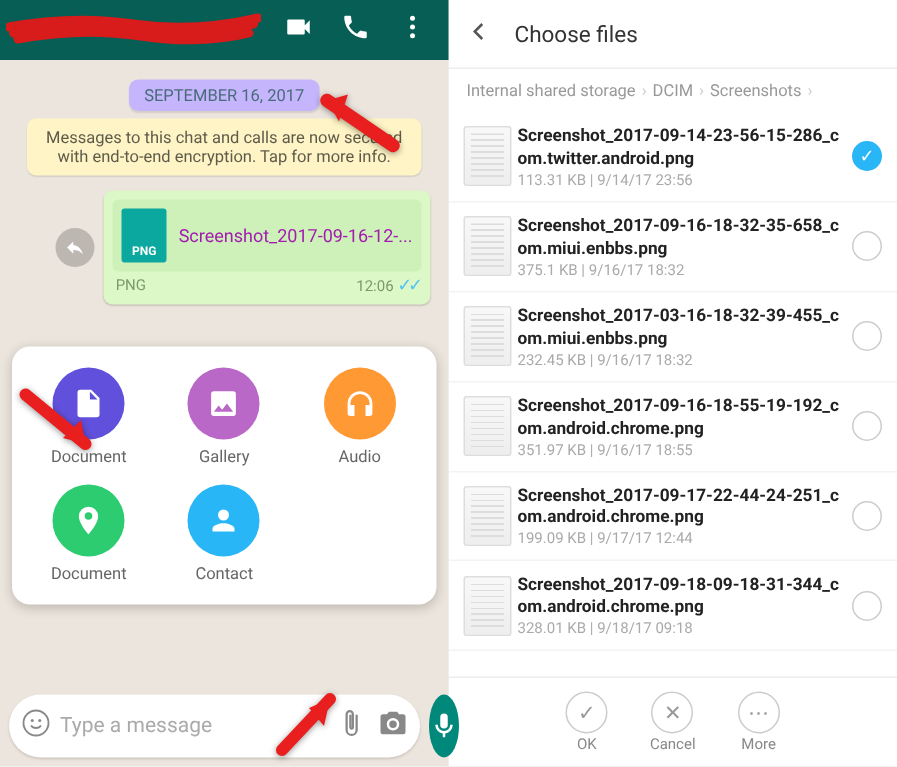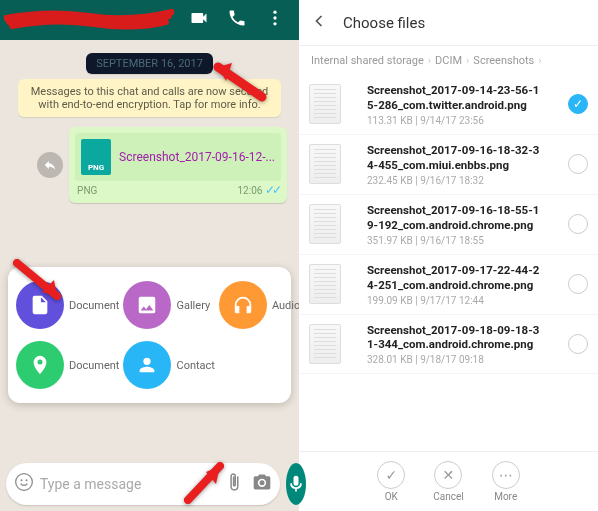--- a/index.html
+++ b/index.html
@@ -6,54 +6,54 @@
 body{width:598px;height:511px;display:flex;background:#fff;overflow:hidden}
 .left{width:299px;height:511px;display:flex;flex-direction:column;background:#ece5dd;position:relative}
 .right{width:299px;height:511px;display:flex;flex-direction:column;background:#fff;box-shadow:-1px 0 3px rgba(0,0,0,.1)}
 .wa-header{background:#075e54;height:40px;display:flex;align-items:center;padding:0 6px;color:#fff;position:relative}
 .redact{position:absolute;left:4px;top:4px;width:170px;height:30px}
 .redact svg{width:100%;height:100%}
 .hicons{margin-left:auto;display:flex;gap:18px;padding-right:8px}
 .hicons svg{width:20px;height:20px;fill:#fff}
 .chat{flex:1;padding:8px;overflow:hidden;position:relative}
 .datechip{text-align:center;margin:4px 0 8px}
-.datechip span{background:#0f172a;color:#4a6b7a;font-size:11px;padding:4px 10px;border-radius:6px;box-shadow:0 1px 1px rgba(0,0,0,.1)}
+.datechip span{background:#c4b5fd;color:#4a6b7a;font-size:11px;padding:4px 10px;border-radius:6px;box-shadow:0 1px 1px rgba(0,0,0,.1)}
 .notice{background:#fef4c5;color:#5e5b4a;font-size:11px;padding:6px 12px;border-radius:6px;margin:0 10px 10px;text-align:center;box-shadow:0 1px 1px rgba(0,0,0,.1)}
 .msgrow{display:flex;align-items:center;gap:6px;justify-content:flex-end;margin:6px 4px}
 .fwd{width:26px;height:26px;border-radius:50%;background:rgba(0,0,0,.2);display:flex;align-items:center;justify-content:center}
 .fwd svg{width:14px;height:14px;fill:#fff}
 .bubble{background:#dcf8c6;border-radius:6px;padding:6px;min-width:210px;box-shadow:0 1px 1px rgba(0,0,0,.15)}
 .docrow{display:flex;align-items:center;gap:8px;background:#cef0b9;border-radius:4px;padding:6px}
 .docicon{width:30px;height:36px;background:#0aa89e;border-radius:2px;display:flex;align-items:flex-end;justify-content:center;color:#fff;font-size:8px;font-weight:bold;padding-bottom:3px}
 .docname{font-size:12px;color:#a21caf;overflow:hidden;text-overflow:ellipsis;white-space:nowrap;flex:1}
 .bmeta{display:flex;justify-content:space-between;align-items:center;font-size:10px;color:#7a9b6e;margin-top:2px;padding:0 2px}
 .ticks{color:#4fc3f7;font-size:12px;letter-spacing:-3px}
 .attach-panel{position:absolute;left:8px;right:8px;bottom:54px;background:#fff;border-radius:12px;padding:14px 8px;box-shadow:0 2px 8px rgba(0,0,0,.2)}
 .attgrid{display:grid;grid-template-columns:repeat(3,1fr);gap:12px 4px}
-.attitem{display:flex;flex-direction:row;align-items:center;gap:5px}
+.attitem{display:flex;flex-direction:column;align-items:center;gap:5px}
 .atticon{width:48px;height:48px;border-radius:50%;display:flex;align-items:center;justify-content:center}
 .atticon svg{width:22px;height:22px;fill:#fff}
 .attlabel{font-size:11px;color:#666}
 .c-doc{background:#6050dc}.c-cam{background:#ff3d5a}.c-gal{background:#b968c7}.c-aud{background:#ff9933}.c-loc{background:#2ecc71}.c-con{background:#29b6f6}
 .inputbar{padding:6px;display:flex;gap:6px;align-items:center}
 .msgbox{flex:1;background:#fff;border-radius:22px;height:42px;display:flex;align-items:center;padding:0 8px;box-shadow:0 1px 2px rgba(0,0,0,.15)}
 .msgbox svg{width:20px;height:20px;fill:#888}
 .msgin{flex:1;border:none;outline:none;font-size:14px;padding:0 6px;color:#333}
 .msgin::placeholder{color:#aaa}
 .micbtn{width:42px;height:42px;border-radius:50%;background:#00897b;display:flex;align-items:center;justify-content:center}
 .micbtn svg{width:20px;height:20px;fill:#fff}
 .arrow{position:absolute;z-index:50;pointer-events:none}
 .arrow svg{filter:drop-shadow(0 1px 2px rgba(0,0,0,.4))}
 .fp-header{height:46px;display:flex;align-items:center;padding:0 10px;border-bottom:1px solid #eee}
 .fp-header svg{width:20px;height:20px;fill:#555}
 .fp-title{font-size:15px;color:#333;margin-left:14px}
 .bcrumb{padding:8px 12px;font-size:11px;color:#999;display:flex;gap:4px;flex-wrap:wrap}
 .bcrumb .sep{color:#ccc}
 .flist{flex:1;overflow:hidden}
-.fitem{display:flex;align-items:center;padding:8px 10px;border-bottom:1px solid #f3f3f3;gap:26px}
+.fitem{display:flex;align-items:center;padding:8px 10px;border-bottom:1px solid #f3f3f3;gap:4px}
 .fthumb{width:32px;height:40px;background:linear-gradient(#f8f8f8,#eee);border:1px solid #ddd;border-radius:2px;flex-shrink:0;position:relative;overflow:hidden}
 .fthumb::after{content:"";position:absolute;inset:4px;background:repeating-linear-gradient(#ddd 0 1px,transparent 1px 4px)}
 .finfo{flex:1;min-width:0}
 .fname{font-size:11.5px;font-weight:bold;color:#222;line-height:1.3;word-break:break-all;display:-webkit-box;-webkit-line-clamp:2;-webkit-box-orient:vertical;overflow:hidden}
 .fmeta{font-size:10px;color:#aaa;margin-top:2px}
 .fchk{width:20px;height:20px;border-radius:50%;border:1.5px solid #ccc;flex-shrink:0}
 .fchk.on{background:#29b6f6;border-color:#29b6f6;display:flex;align-items:center;justify-content:center}
 .fchk.on::after{content:"✓";color:#fff;font-size:12px}
 .fp-actions{height:60px;border-top:1px solid #eee;display:flex;justify-content:center;gap:28px;align-items:center}
 .fact{display:flex;flex-direction:column;align-items:center;gap:2px;font-size:10px;color:#888}
@@ -205,21 +205,29 @@
         <div class="fthumb"></div>
         <div class="finfo">
           <div class="fname">Screenshot_2017-09-14-23-56-15-286_com.twitter.android.png</div>
           <div class="fmeta">113.31 KB | 9/14/17 23:56</div>
         </div>
         <div class="fchk on"></div>
       </div>
       <div class="fitem">
         <div class="fthumb"></div>
         <div class="finfo">
-          <div class="fname">Screenshot_2017-09-16-18-32-34-455_com.miui.enbbs.png</div>
+          <div class="fname">Screenshot_2017-09-16-18-32-35-658_com.miui.enbbs.png</div>
+          <div class="fmeta">375.1 KB | 9/16/17 18:32</div>
+        </div>
+        <div class="fchk"></div>
+      </div>
+      <div class="fitem">
+        <div class="fthumb"></div>
+        <div class="finfo">
+          <div class="fname">Screenshot_2017-03-16-18-32-39-455_com.miui.enbbs.png</div>
           <div class="fmeta">232.45 KB | 9/16/17 18:32</div>
         </div>
         <div class="fchk"></div>
       </div>
       <div class="fitem">
         <div class="fthumb"></div>
         <div class="finfo">
           <div class="fname">Screenshot_2017-09-16-18-55-19-192_com.android.chrome.png</div>
           <div class="fmeta">351.97 KB | 9/16/17 18:55</div>
         </div>

